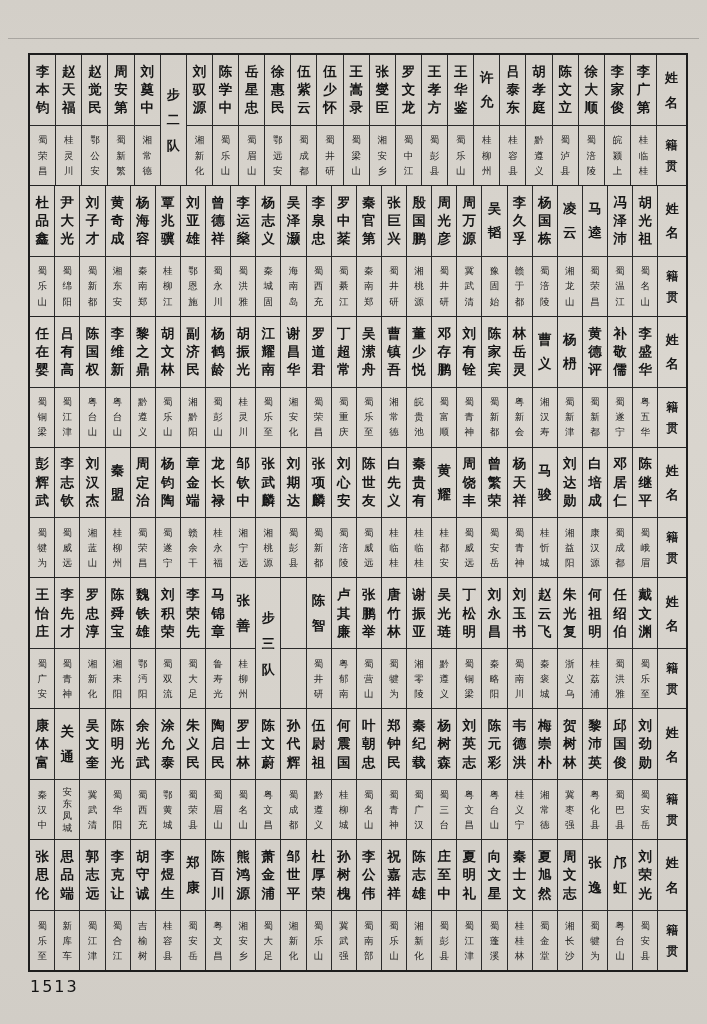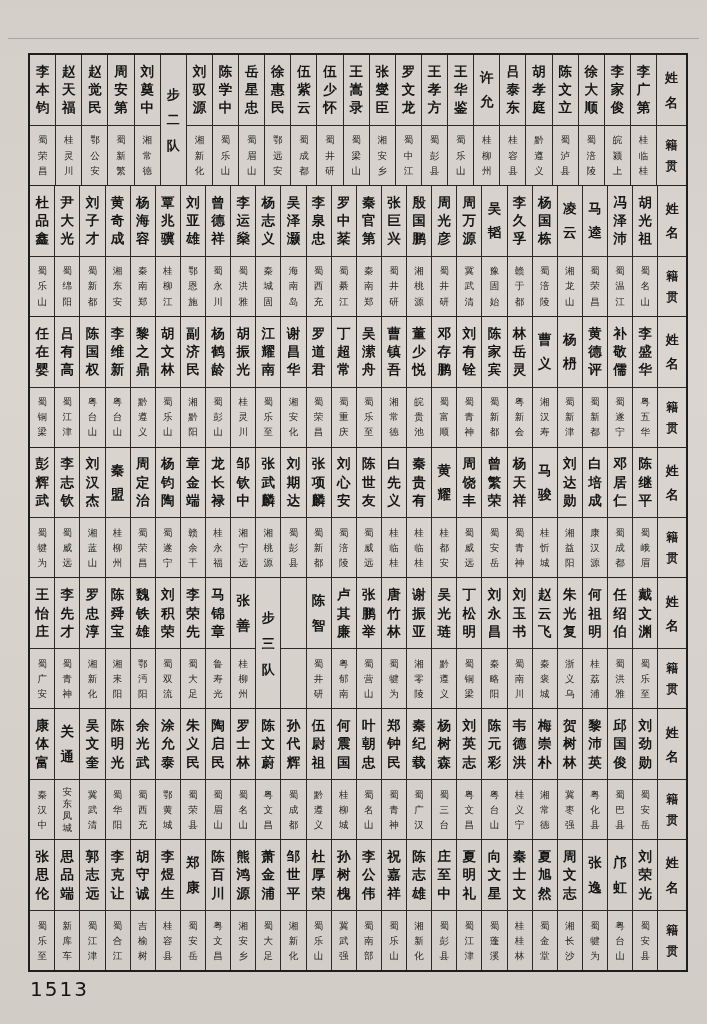--- a/index.html
+++ b/index.html
@@ -16,21 +16,21 @@
   .col.head-col{flex:1.15;}
   .cell{display:flex;flex-direction:column;align-items:center;justify-content:space-evenly;
     line-height:1;min-height:0;overflow:hidden;}
   .name-cell{flex:5.4;border-bottom:1px solid #2a2a2a;font-size:13.5px;font-weight:700;padding:5px 0;}
   .origin-cell{flex:4.6;font-size:9.5px;font-weight:400;color:#1d1d1d;padding:4px 0;}
   .head-col .name-cell{font-size:13px;letter-spacing:0;}
   .head-col .origin-cell{font-size:12px;font-weight:700;}
   .squad-cell{flex:1;font-size:13px;font-weight:700;padding:20px 0;}
   .blank-cell{flex:5.4;border-bottom:1px solid #2a2a2a;}
   .blank-cell2{flex:4.6;}
-  .page-number{position:absolute;left:30px;top:977px;font-size:20px;letter-spacing:2px;color:#141414;}
+  .page-number{position:absolute;left:30px;top:977px;font-size:16px;letter-spacing:2px;color:#141414;}
 </style>
 </head>
 <body>
 
 <div class="page">
   <div class="scan-line"></div>
   <div class="table" id="roster-table">
       <div class="band">
         <div class="col head-col">
           <div class="cell name-cell">

